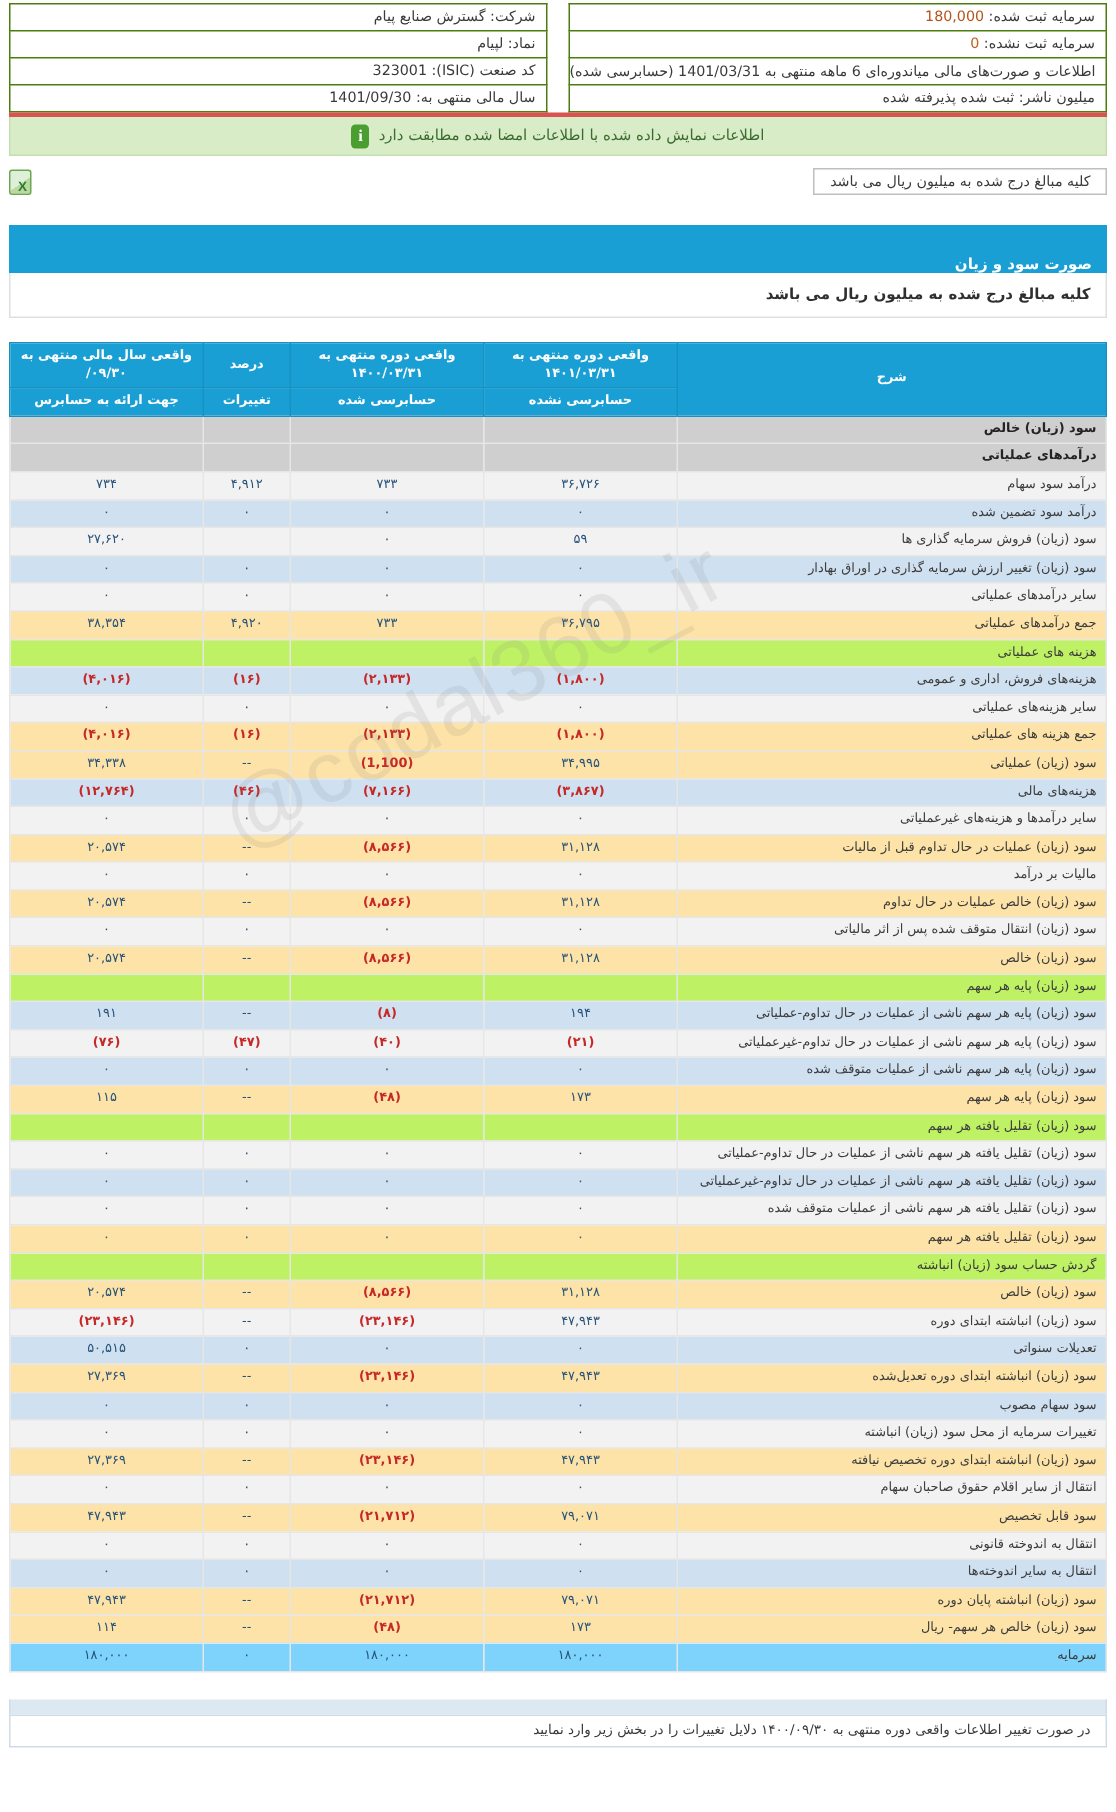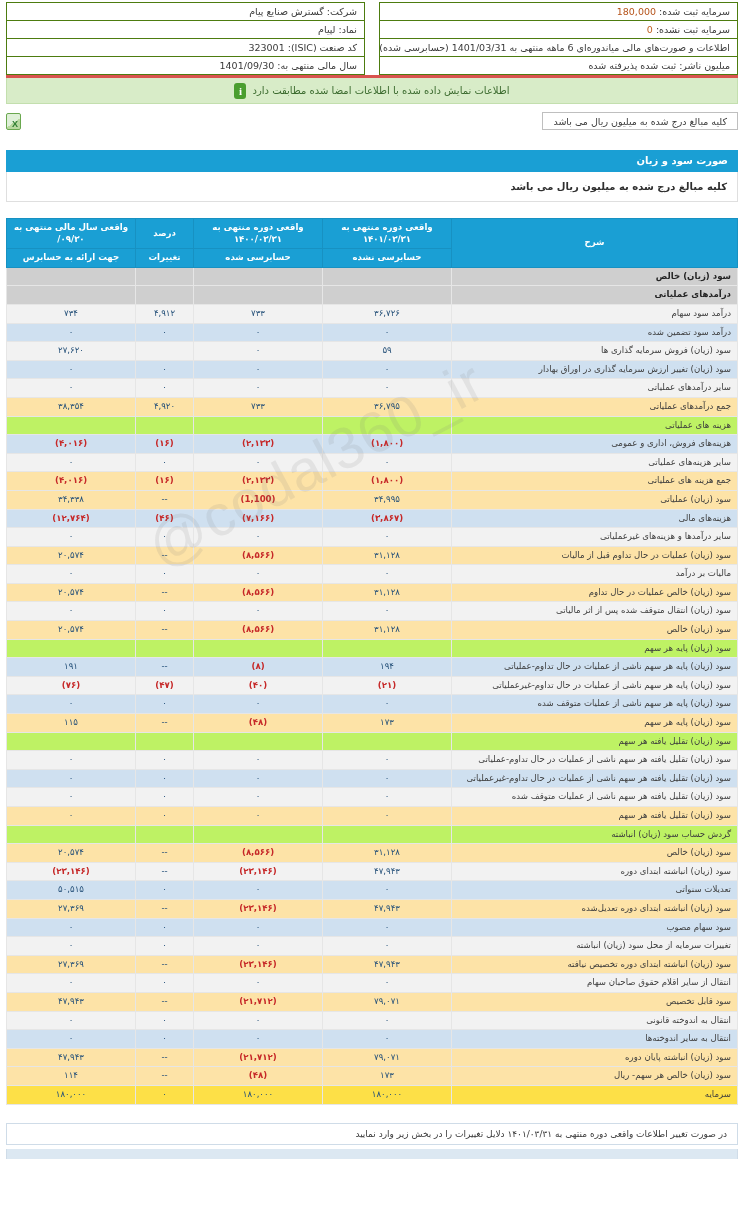--- a/index.html
+++ b/index.html
@@ -109,21 +109,21 @@
 
   
   .panel { margin: 18px 6px 0 6px; }
   .panel-head {
     background: #1a9fd4;
     color: #ffffff;
     font-size: 10px;
     font-weight: bold;
     height: 22px;
     line-height: 22px;
-    padding: 0 10px;
+    padding: 16px 10px;
     text-align: right;
   }
   .panel-body {
     border: 1px solid #dfdfdf;
     border-top: none;
     background: #fff;
     height: 30px;
     line-height: 30px;
     padding: 0 10px;
     font-size: 10px;
@@ -176,21 +176,21 @@
   
   tr.r-head td {
     background: #cfcfcf;
     font-weight: bold;
     color: #242424;
   }
   tr.r-white td { background: #f2f2f2; }
   tr.r-blue  td { background: #cfe0f0; }
   tr.r-gold  td { background: #fde3a7; }
   tr.r-grey  td { background: #bef264; }
-  tr.r-plain td { background: #fde047; }
+  tr.r-plain td { background: #7dd3fc; }
 
   
   .footnotes { margin: 18px 6px 10px 6px; }
   .fn {
     border: 1px solid #cfdce8;
     background: #fff;
     font-size: 9px;
     color: #3a3a3a;
     padding: 5px 10px;
     text-align: right;
@@ -602,18 +602,18 @@
           <td class="num">۱۸۰,۰۰۰</td>
           <td class="num">۱۸۰,۰۰۰</td>
           <td class="num">۰</td>
           <td class="num">۱۸۰,۰۰۰</td>
         </tr>
       </tbody>
   </table>
 </div>
 
 <div class="footnotes" id="footnotes">
-    <div class="fn">در صورت تغییر اطلاعات واقعی دوره منتهی به ۱۴۰۱/۰۳/۳۱ دلایل تغییرات را در بخش زیر وارد نمایید</div>
     <div class="fn-strip"></div>
     <div class="fn-strip"></div>
+    <div class="fn">در صورت تغییر اطلاعات واقعی دوره منتهی به ۱۴۰۰/۰۹/۳۰ دلایل تغییرات را در بخش زیر وارد نمایید</div>
   </div>
 
 <div class="watermark">@codal360_ir</div>
 
 </body></html>

